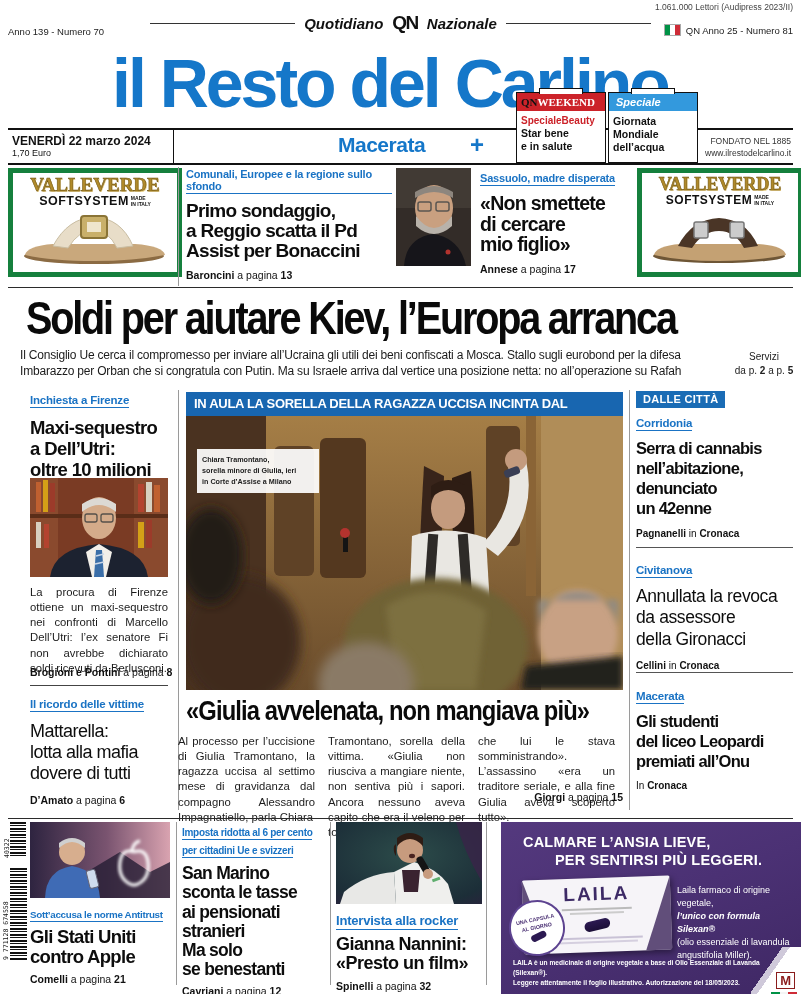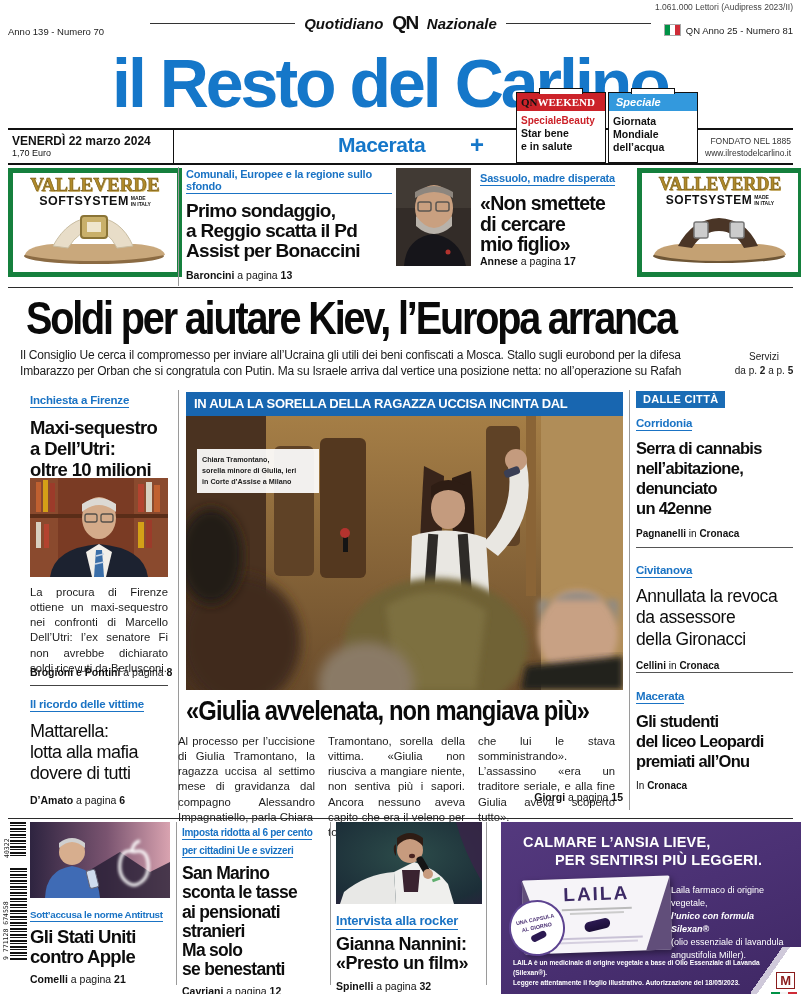--- a/index.html
+++ b/index.html
@@ -127,21 +127,21 @@
       <rect x="40" y="34" width="13" height="9" rx="2" fill="none" stroke="#5a5550" stroke-width="1.5"></rect>
       <circle cx="52" cy="84" r="2.5" fill="#b3332e"></circle>
     </svg>
   </div>
 
   <div class="abs" style="left:480px;top:168px;width:150px;">
     <span class="kicker" style="font-size:11px;">Sassuolo, madre disperata</span>
     <div class="hl ml" style="font-size:19.5px;margin-top:7px;">«Non smettete
 di cercare
 mio figlio»</div>
-    <div class="byline" style="">
+    <div class="byline" style="margin-top:8px;">
       <b>Annese</b> <span>a pagina</span> <b>17</b>
     </div>
   </div>
 
   <div class="adbox" style="left:637px;top:168px;width:156px;height:99px;">
     <div style="text-align:center;font-size:18px;margin-top:1px;" class="goldtxt">VALLEVERDE</div>
     <div style="display:flex;align-items:flex-start;justify-content:center;gap:2px;margin-top:-2px;">
       <span style="font-size:12px;font-weight:700;letter-spacing:0.5px;">SOFTSYSTEM</span>
       <span class="ml" style="font-size:5px;font-weight:700;line-height:1.1;margin-top:2px;">MADE
 IN ITALY</span>
@@ -421,21 +421,21 @@
       <div style="width:90px;height:2px;background:#c9c2d6;margin:7px auto 0;"></div>
       <div style="width:80px;height:2px;background:#d5cfdf;margin:2px auto 0;"></div>
     </div>
 
     <div class="abs" style="left:8px;top:78px;width:52px;height:52px;border-radius:50%;background:#fff;border:2px solid #5d4390;display:flex;flex-direction:column;align-items:center;justify-content:center;transform:rotate(-12deg);">
       <div class="ml" style="font-size:5.4px;font-weight:800;color:#4b3174;text-align:center;line-height:1.3;">UNA CAPSULA
 AL GIORNO</div>
       <div style="width:16px;height:7px;background:#2c1a52;border-radius:4px;margin-top:2px;transform:rotate(-14deg);"></div>
     </div>
 
-    <div class="abs" style="left:170px;top:62px;width:114px;color:#fff;font-size:9px;line-height:1.45;">
+    <div class="abs" style="left:176px;top:62px;width:114px;color:#fff;font-size:9px;line-height:1.45;">
       <div>Laila farmaco di origine vegetale,</div>
       <div style="font-weight:800;font-style:italic;">l’unico con formula Silexan®</div>
       <div>(olio essenziale di lavandula</div>
       <div>angustifolia Miller).</div>
     </div>
 
     <div class="abs" style="left:12px;top:136px;width:250px;color:#fff;font-size:6.6px;font-weight:700;line-height:1.55;">
       <div>LAILA è un medicinale di origine vegetale a base di Olio Essenziale di Lavanda (Silexan®).</div>
       <div>Leggere attentamente il foglio illustrativo. Autorizzazione del 18/05/2023.</div>
     </div>

